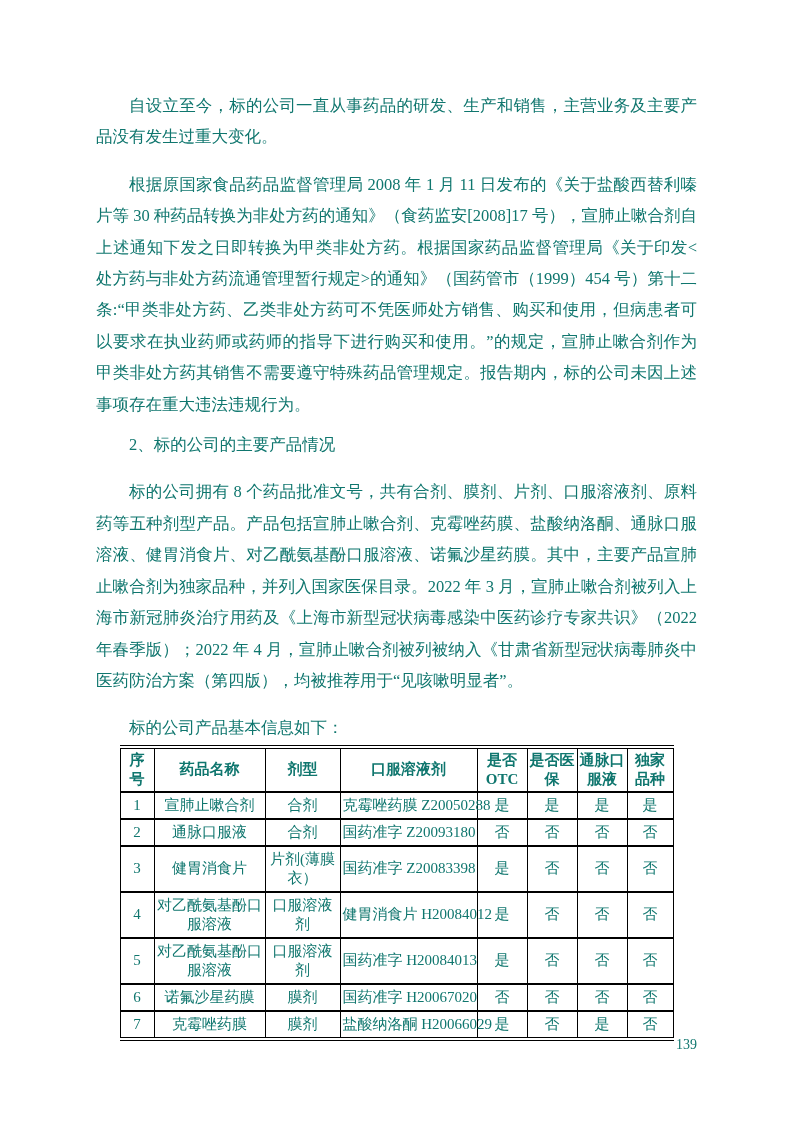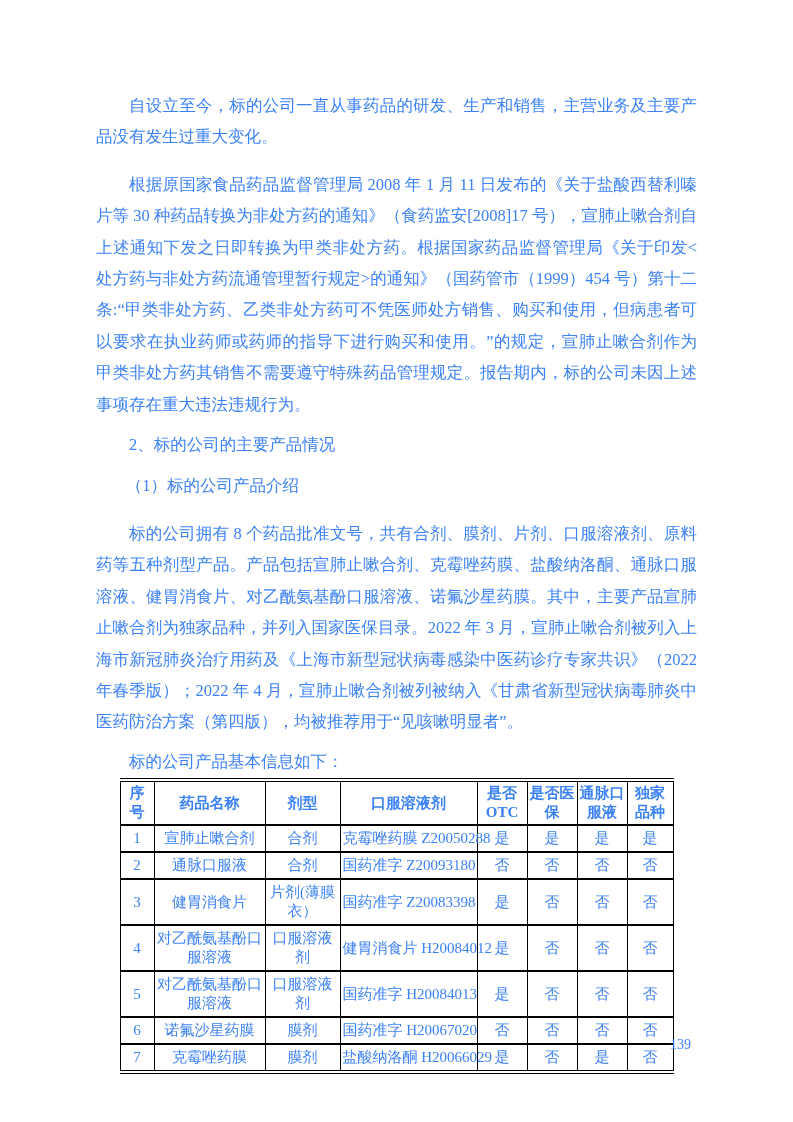--- a/index.html
+++ b/index.html
@@ -5,21 +5,21 @@
   html, body {
     margin: 0;
     padding: 0;
     background: #ffffff;
   }
   .page {
     position: relative;
     width: 793px;
     height: 1122px;
     background: #ffffff;
-    color: #3b82f6;
+    color: #0f766e;
     font-family: "Liberation Serif", "DejaVu Serif", serif;
     overflow: hidden;
     box-sizing: border-box;
   }
   .content {
     padding: 90px 96px 0 96px;
   }
   .body-p {
     margin: 16px 0 0 0;
     font-size: 16.5px;
@@ -38,21 +38,20 @@
     font-weight: normal;
   }
   .heading-sub {
     margin: 10px 0 0 0;
     font-size: 16.5px;
     line-height: 31.4px;
     text-indent: 1.8em;
     font-weight: normal;
   }
   .table-intro {
-    margin-top: 8px;
   }
   table.doc-table {
     width: 553px;
     margin: 1px auto 0 auto;
     border-collapse: collapse;
     border-top: 4px double #000;
     border-bottom: 4px double #000;
     font-size: 15px;
     table-layout: fixed;
   }
@@ -73,38 +72,37 @@
     font-weight: bold;
     padding: 2px 2px;
   }
   table.doc-table td:nth-child(4),
   table.doc-table th:nth-child(4) {
     white-space: nowrap;
   }
   .page-number {
     position: absolute;
     top: 1036px;
-    right: 102px;
+    right: 96px;
     font-size: 14px;
     line-height: 18px;
   }
 </style>
 </head>
 <body>
 
 <div class="page">
   <div class="content">
 
     <p class="body-p first">自设立至今，标的公司一直从事药品的研发、生产和销售，主营业务及主要产品没有发生过重大变化。</p>
 
     <p class="body-p">根据原国家食品药品监督管理局 2008 年 1 月 11 日发布的《关于盐酸西替利嗪片等 30 种药品转换为非处方药的通知》（食药监安[2008]17 号），宣肺止嗽合剂自上述通知下发之日即转换为甲类非处方药。根据国家药品监督管理局《关于印发&lt;处方药与非处方药流通管理暂行规定&gt;的通知》（国药管市（1999）454 号）第十二条:“甲类非处方药、乙类非处方药可不凭医师处方销售、购买和使用，但病患者可以要求在执业药师或药师的指导下进行购买和使用。”的规定，宣肺止嗽合剂作为甲类非处方药其销售不需要遵守特殊药品管理规定。报告期内，标的公司未因上述事项存在重大违法违规行为。</p>
 
     <p class="heading-main">2、标的公司的主要产品情况</p>
 
-    <p class="heading-sub">（1）标的公司产品介绍</p>
 
     <p class="body-p">标的公司拥有 8 个药品批准文号，共有合剂、膜剂、片剂、口服溶液剂、原料药等五种剂型产品。产品包括宣肺止嗽合剂、克霉唑药膜、盐酸纳洛酮、通脉口服溶液、健胃消食片、对乙酰氨基酚口服溶液、诺氟沙星药膜。其中，主要产品宣肺止嗽合剂为独家品种，并列入国家医保目录。2022 年 3 月，宣肺止嗽合剂被列入上海市新冠肺炎治疗用药及《上海市新型冠状病毒感染中医药诊疗专家共识》（2022 年春季版）；2022 年 4 月，宣肺止嗽合剂被列被纳入《甘肃省新型冠状病毒肺炎中医药防治方案（第四版），均被推荐用于“见咳嗽明显者”。</p>
 
     <p class="body-p table-intro">标的公司产品基本信息如下：</p>
 
     <table class="doc-table">
       <colgroup>
         <col style="width:34px">
         <col style="width:111px">
         <col style="width:75px">

